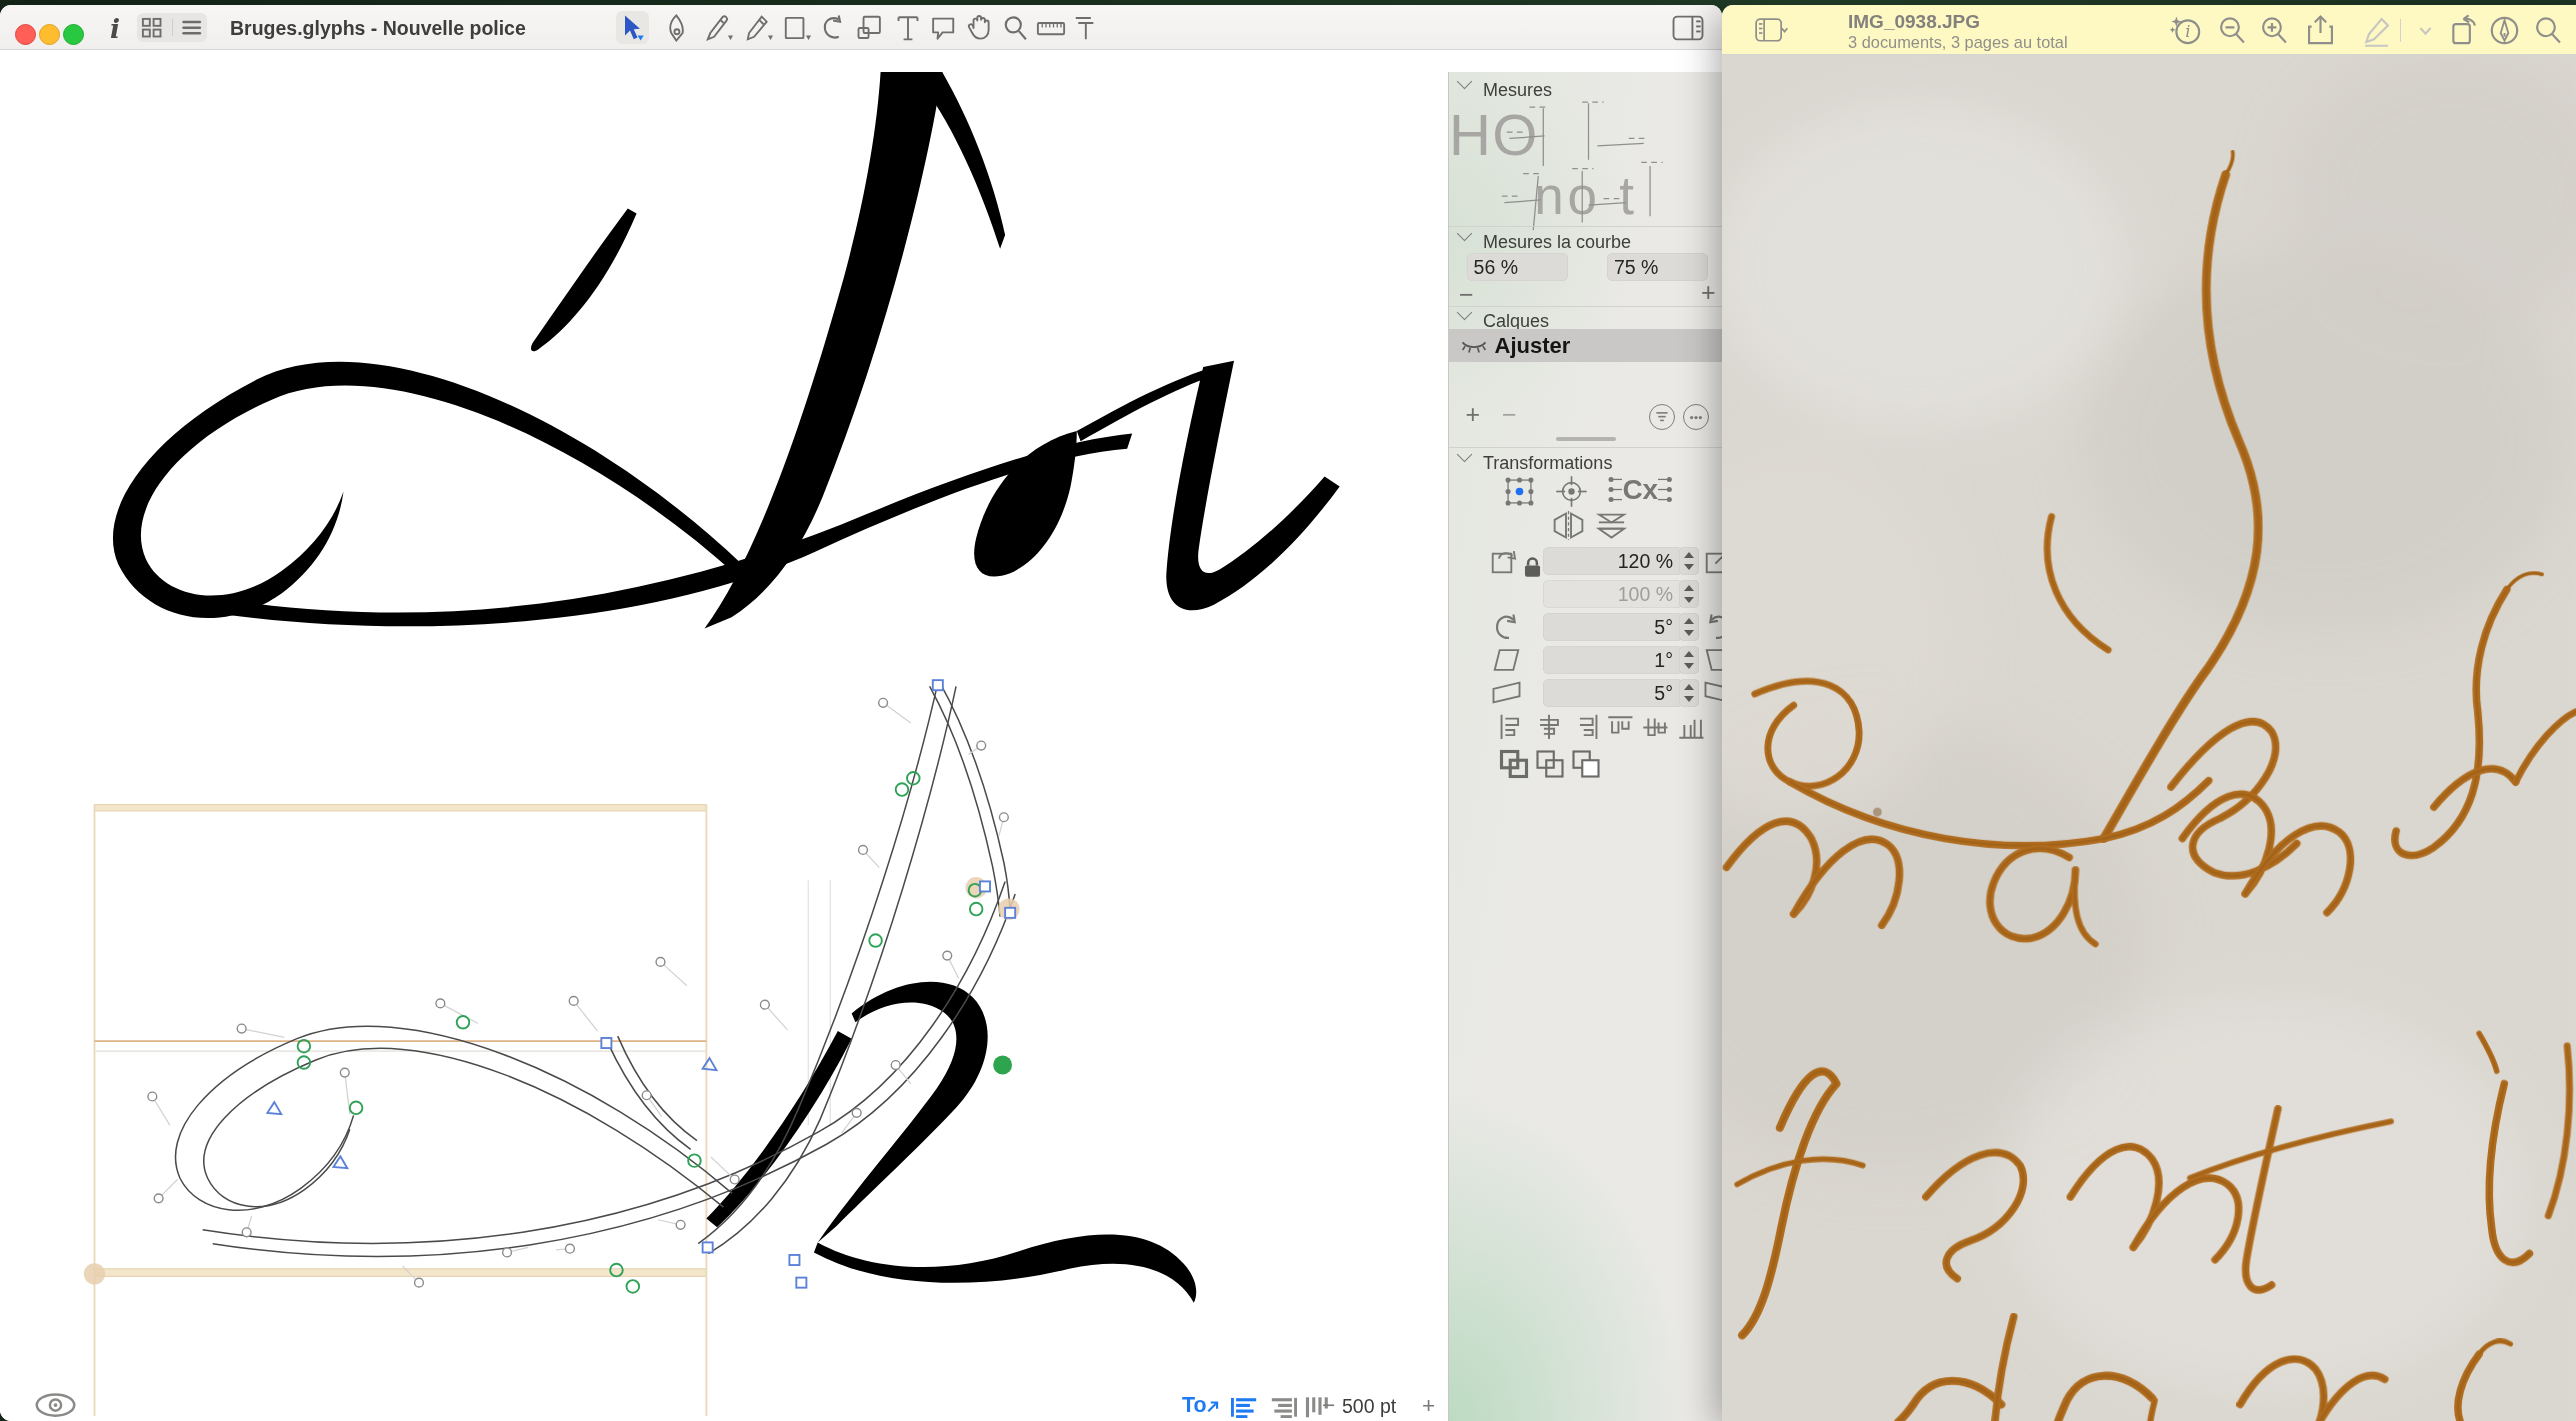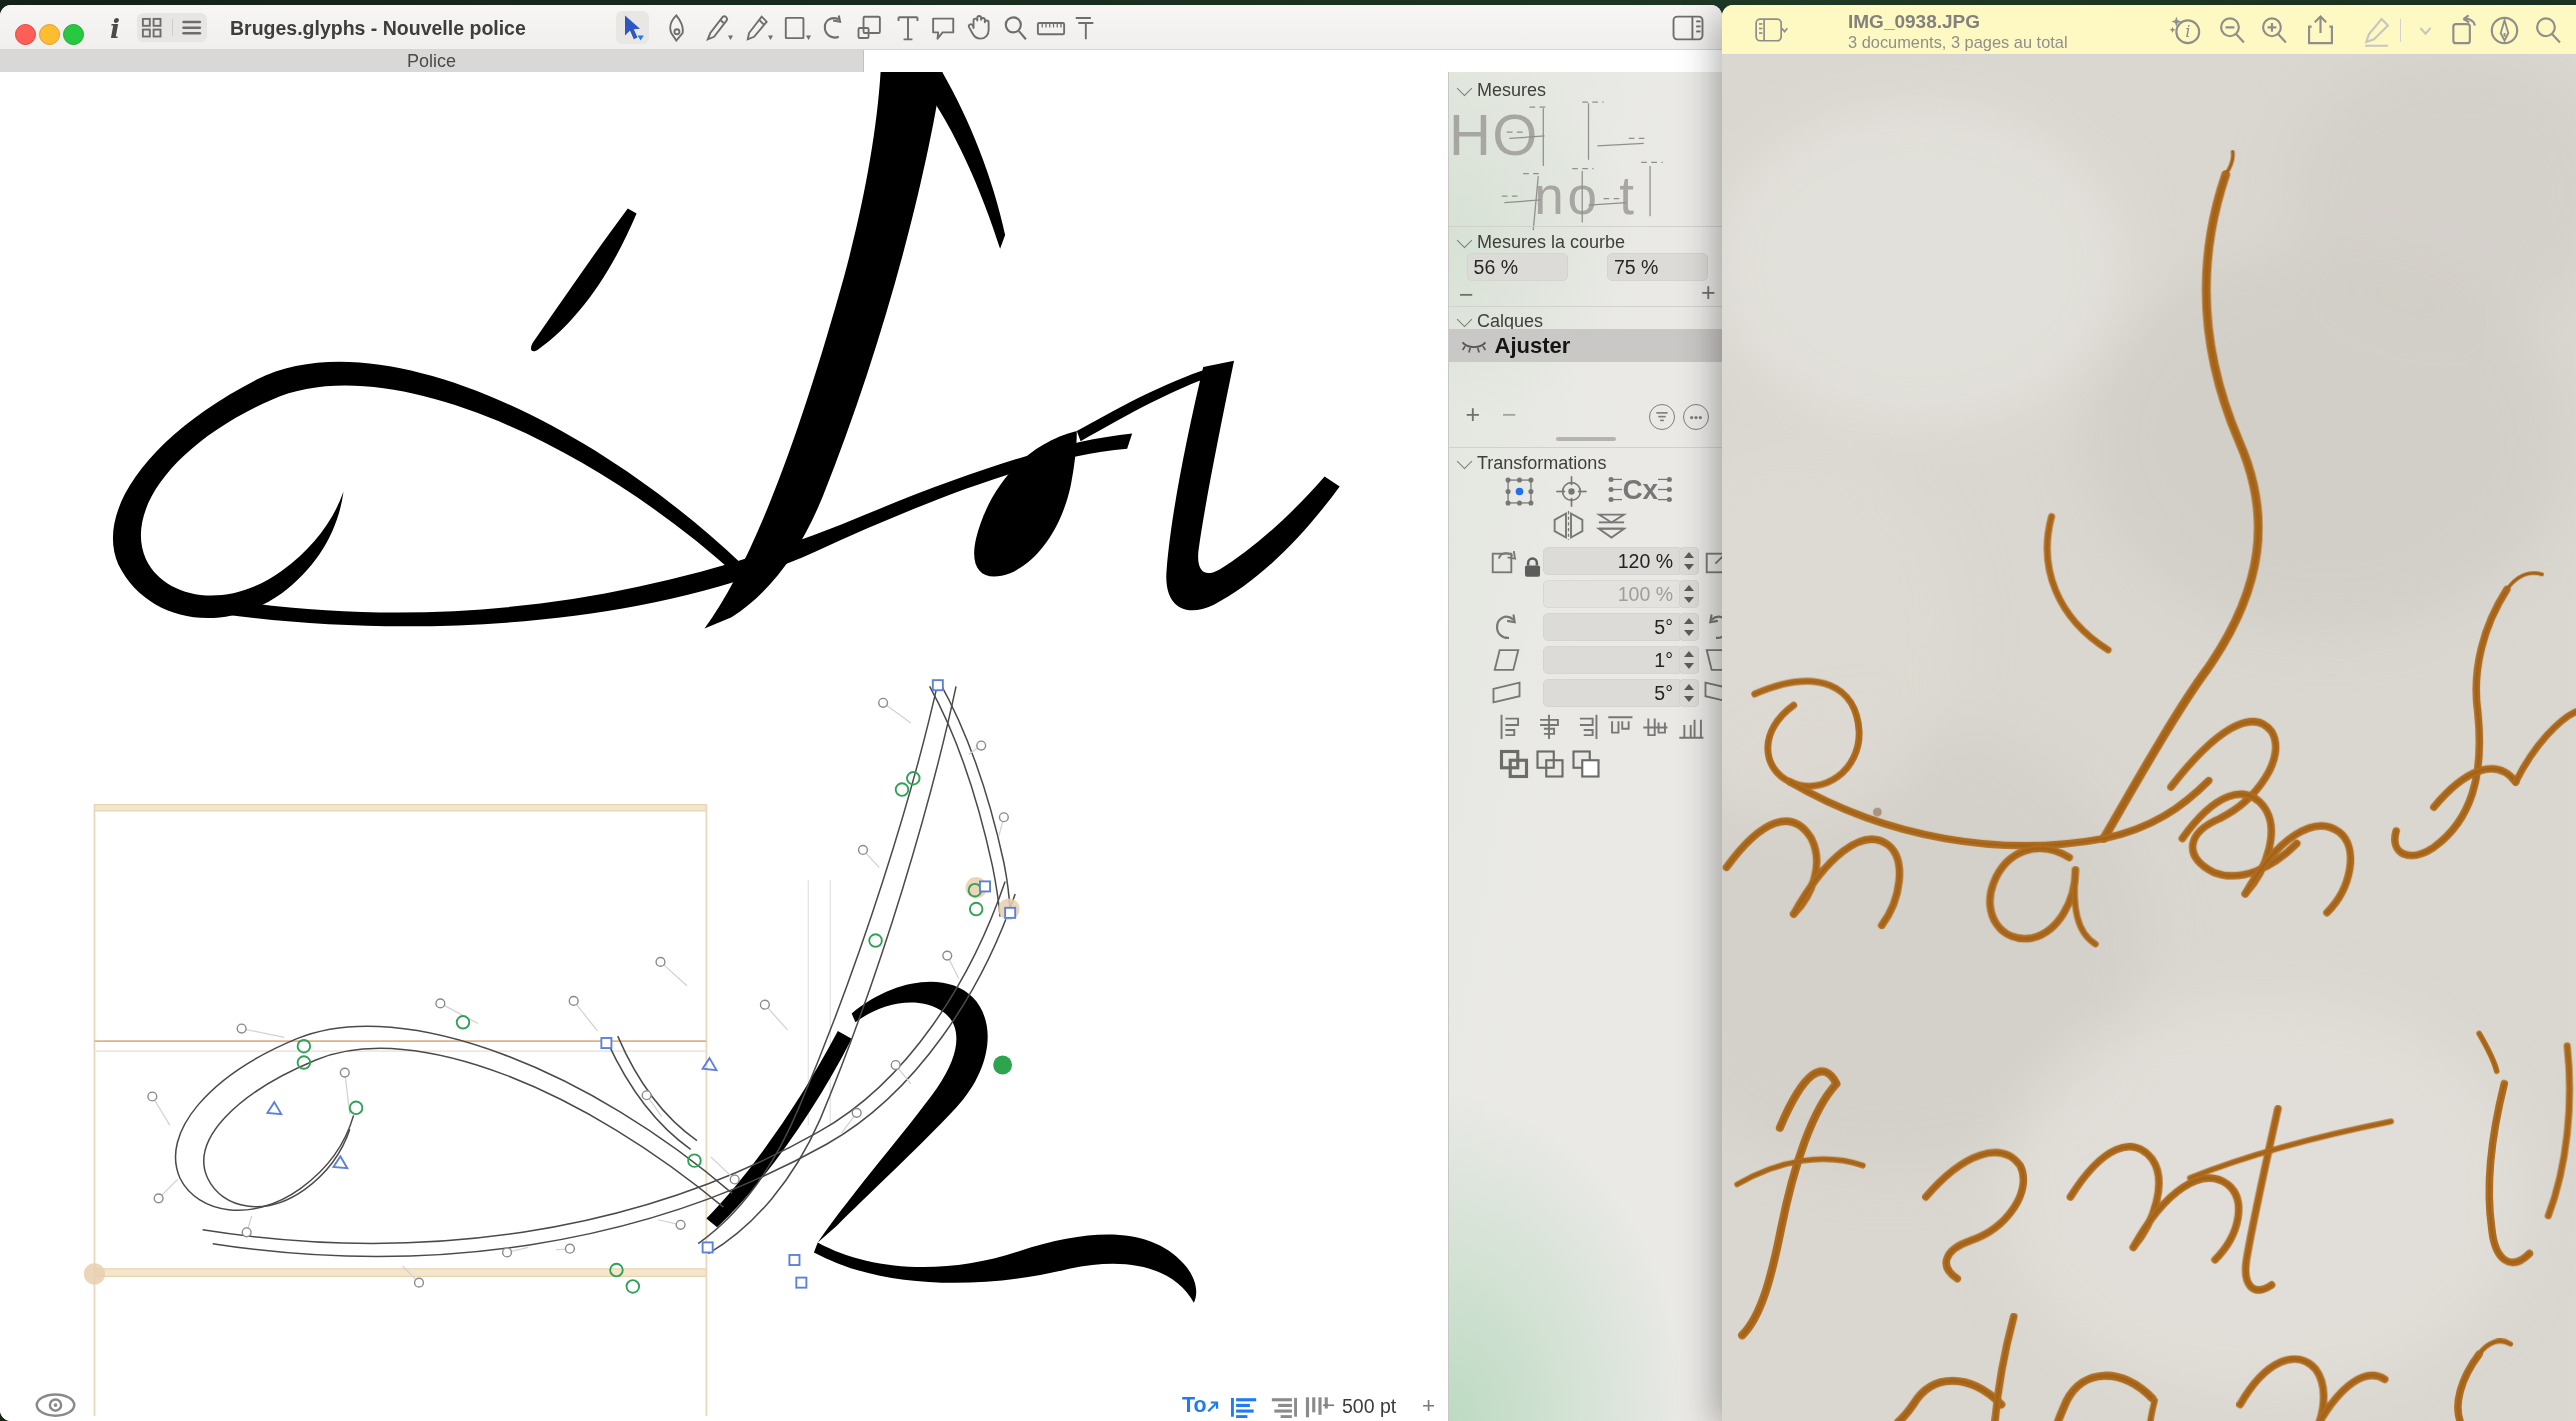--- a/index.html
+++ b/index.html
@@ -35,21 +35,21 @@
   
   #g-canvas{position:absolute;left:0;top:67px;width:1448px;height:1349px;background:#ffffff;}
   #g-canvas svg{position:absolute;left:0;top:0;}
   
   #g-sidebar{position:absolute;left:1448px;top:67px;width:274px;height:1349px;
      border-left:0.6px solid #c8c7c5;
      background:
        radial-gradient(352px 478px at 0% 100%, rgba(158,209,170,.6), rgba(158,209,170,0) 68%),
        radial-gradient(264px 264px at 0% 12%, rgba(190,214,190,.35), rgba(190,214,190,0) 70%),
        linear-gradient(100deg,#e3e7df,#eae9e6 45%);}
-  .sb-head{position:absolute;left:10px;font-size:18px;color:#3e3e3c;display:flex;align-items:center;gap:7px;}
+  .sb-head{position:absolute;left:10px;font-size:18px;color:#3e3e3c;display:flex;align-items:flex-start;gap:13px;}
   .chev{width:10px;height:10px;border-right:1.9px solid #7c7c7a;border-bottom:1.9px solid #7c7c7a;
         transform:rotate(45deg);margin-top:-3.8px;}
   .sb-sep{position:absolute;left:0;width:100%;height:0.6px;background:#d2d1cf;}
   #mes-ho{position:absolute;left:0;top:29px;width:100%;text-align:left;
           font-size:58px;color:#a7a6a3;letter-spacing:1.3px;}
   #mes-not{position:absolute;left:0;top:93px;width:100%;text-align:center;
           font-size:53px;color:#a7a6a3;letter-spacing:3.8px;}
   .chip{position:absolute;height:28px;border-radius:5.7px;background:#dcdbd8;box-shadow:inset 0 0 0 0.6px #cfcecb;
         font-size:19.5px;color:#262624;display:flex;align-items:center;padding-left:7px;width:94px;}
   .pm{position:absolute;font-size:25px;color:#6f6f6d;line-height:19px;}
@@ -213,21 +213,20 @@
           <g fill="#6e6e6c" stroke="none">
               <rect x="40" y="10" width="7" height="3"></rect>
               <rect x="40" y="18" width="7" height="3"></rect>
               <rect x="40" y="26" width="7" height="3"></rect>
             </g>
         </svg>
       </div>
     </div>
 
     <div id="g-tabs">
-      <div class="gtab" id="gtab-font">Police</div>
     </div>
 
     <div id="g-canvas">
       <svg id="canvas-svg" width="1448" height="1349" viewBox="0 115 2302 2145">
 
         <g>
           <rect x="150" y="1280" width="973" height="10" fill="#f3e6cb" stroke="#e3cda6" stroke-width="1.5"></rect>
           <rect x="150" y="2018" width="973" height="12" fill="#f3e6cb" stroke="#e3cda6" stroke-width="1.5"></rect>
           <line x1="150" y1="1280" x2="150" y2="2252" stroke="#ead9bb" stroke-width="3"></line>
           <line x1="1123" y1="1280" x2="1123" y2="2252" stroke="#ead9bb" stroke-width="3"></line>

